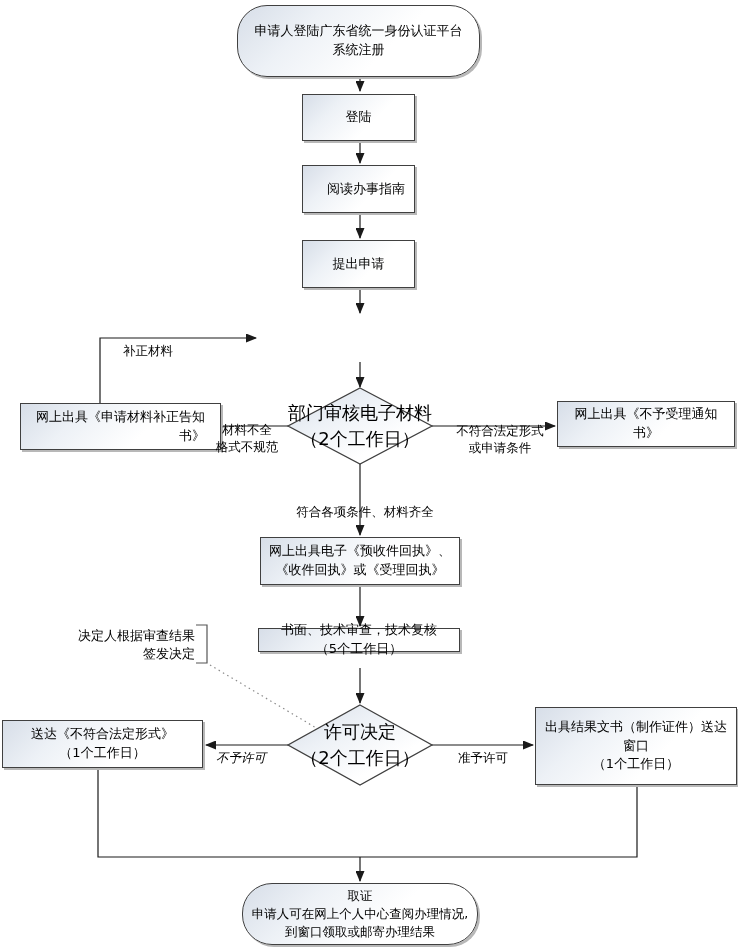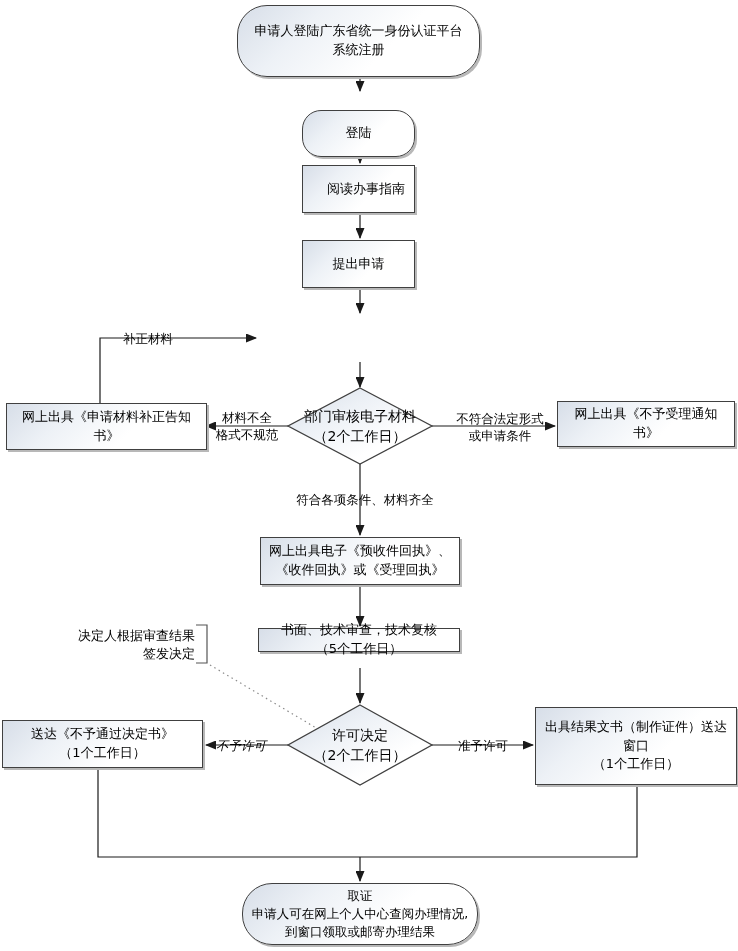--- a/index.html
+++ b/index.html
@@ -20,28 +20,28 @@
     box-shadow:2px 2px 0 #b8b8b8;
     display:flex;align-items:center;justify-content:center;
     text-align:center;
     font-size:13px;line-height:1.45;
     white-space:pre-line;
   }
   .stadium{border-radius:30px;}
   .diamond-text{
     position:absolute;z-index:3;
     display:flex;align-items:center;justify-content:center;
-    text-align:center;font-size:14px;line-height:1.45;
+    text-align:center;font-size:18px;line-height:1.45;
     white-space:pre-line;background:transparent;
   }
   .edge-label{
     position:absolute;z-index:3;
     transform:translate(-50%,-50%);
     text-align:center;font-size:12.5px;line-height:1.35;
-    white-space:pre-line;background:transparent;
+    white-space:pre-line;background:transparent;margin-top:12px;
   }
   .annotation{
     position:absolute;z-index:3;
     text-align:right;font-size:13px;line-height:1.35;
     white-space:pre-line;background:transparent;
   }
 </style>
 </head>
 <body>
 
@@ -82,46 +82,46 @@
     <path d="M196,625 L207,625 L207,663 L196,663" stroke="#555555" stroke-width="1.2" fill="none"></path>
     <path d="M210,665 L318,729" stroke="#8a8a8a" stroke-width="1.2" fill="none" stroke-dasharray="1.5,3.5"></path>
 
     <polygon points="360,388 432,426 360,464 288,426" fill="url(#diagrad)" stroke="#404040" stroke-width="1.3"></polygon>
     <polygon points="360,705 432,745 360,785 288,745" fill="url(#diagrad)" stroke="#404040" stroke-width="1.3"></polygon>
   </svg>
 
   <div class="node stadium" style="left:237px;top:5px;width:243px;height:72px;">申请人登陆广东省统一身份认证平台
 系统注册</div>
 
-  <div class="node" style="left:302px;top:110px;width:113px;height:47px;border-radius:19px;">登陆</div>
+  <div class="node" style="left:302px;top:94px;width:113px;height:47px;">登陆</div>
 
   <div class="node" style="left:302px;top:165px;width:113px;height:48px;padding-left:15px;">阅读办事指南</div>
 
   <div class="node" style="left:302px;top:240px;width:113px;height:48px;">提出申请</div>
 
 
   <div class="diamond-text" style="left:288px;top:388px;width:144px;height:76px;">部门审核电子材料
 （2个工作日）</div>
 
-  <div class="node" style="left:6px;top:403px;width:201px;height:47px;">网上出具《申请材料补正告知
+  <div class="node" style="left:20px;top:403px;width:201px;height:47px;text-align:right;">网上出具《申请材料补正告知
 书》</div>
 
   <div class="node" style="left:557px;top:401px;width:178px;height:46px;">网上出具《不予受理通知
 书》</div>
 
   <div class="node" style="left:260px;top:537px;width:200px;height:48px;">网上出具电子《预收件回执》、
 《收件回执》或《受理回执》</div>
 
   <div class="node" style="left:258px;top:628px;width:202px;height:24px;">书面、技术审查，技术复核
 （5个工作日）</div>
 
   <div class="diamond-text" style="left:288px;top:705px;width:144px;height:80px;">许可决定
 （2个工作日）</div>
 
-  <div class="node" style="left:2px;top:720px;width:201px;height:48px;">送达《不予通过决定书》
+  <div class="node" style="left:2px;top:720px;width:201px;height:48px;">送达《不符合法定形式》
 （1个工作日）</div>
 
   <div class="node" style="left:535px;top:707px;width:202px;height:78px;">出具结果文书（制作证件）送达
 窗口
 （1个工作日）</div>
 
   <div class="node stadium" style="left:242px;top:883px;width:236px;height:62px;font-size:12.5px;">取证
 申请人可在网上个人中心查阅办理情况,
 到窗口领取或邮寄办理结果</div>
 

